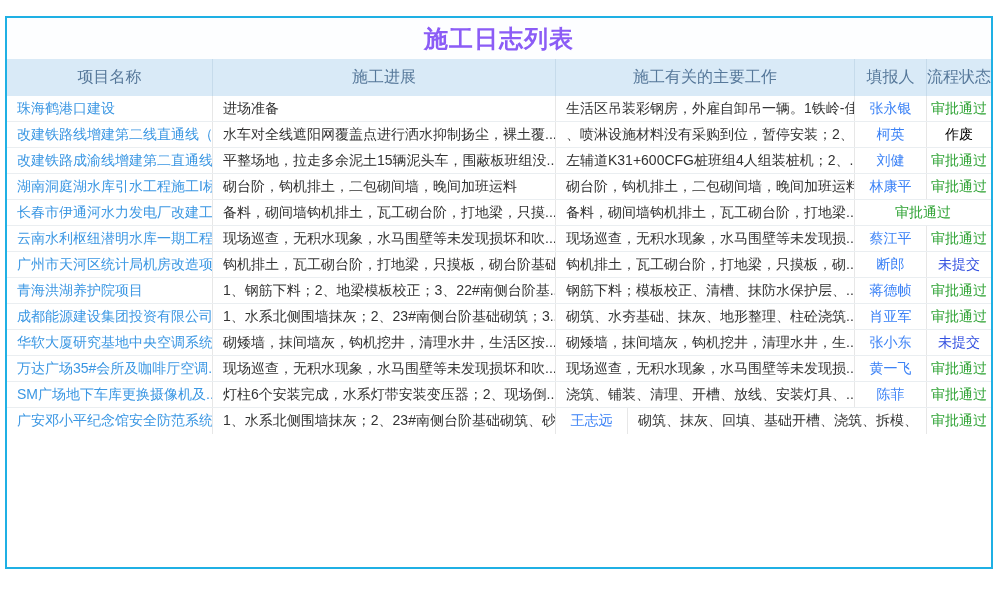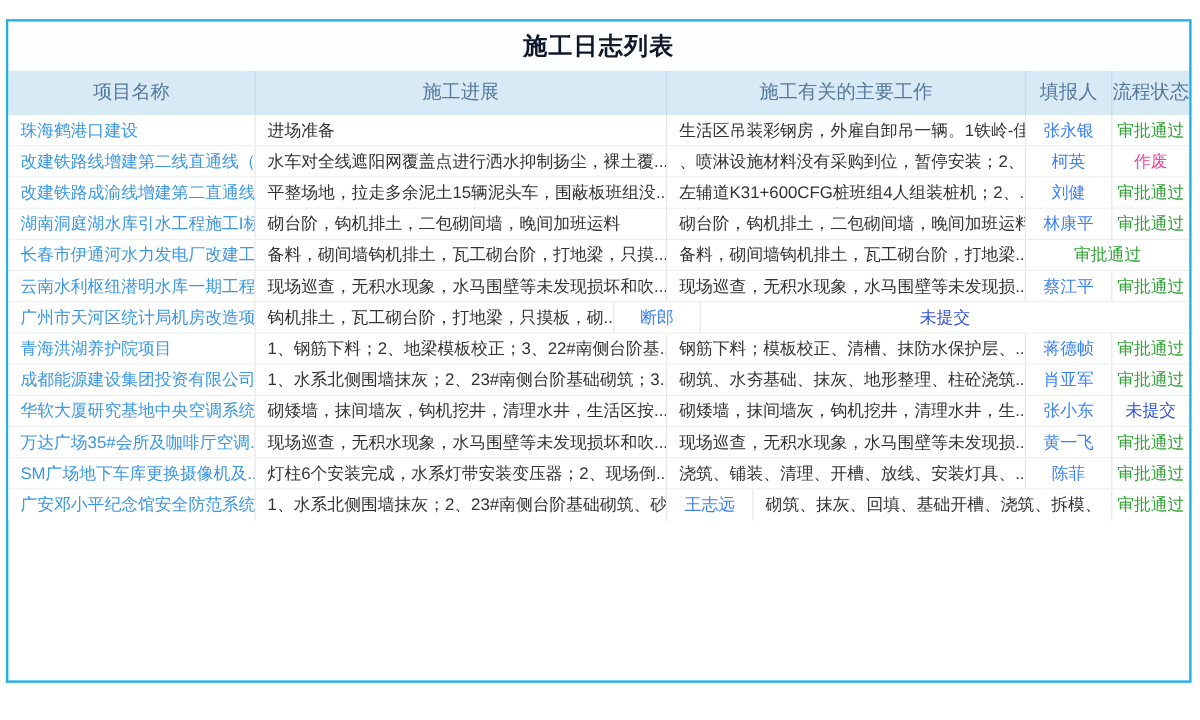--- a/index.html
+++ b/index.html
@@ -10,21 +10,21 @@
   .panel {
     position:absolute; left:5px; top:16px; width:988px; height:553px;
     border:2px solid #1fb0e4; box-sizing:border-box; background:#ffffff;
     overflow:hidden;
   }
   .title-bar {
     height:41px; display:flex; align-items:center; justify-content:center;
     background:#fdfeff;
   }
   .title-text {
-    font-size:20px; font-weight:bold; color:#0f172a; letter-spacing:1px;
+    font-size:24px; font-weight:bold; color:#8b5cf6; letter-spacing:1px;
   }
   .hdr-row {
     display:flex; height:37px; background:#d9eaf7; align-items:stretch;
   }
   .hdr-cell {
     box-sizing:border-box; display:flex; align-items:center; justify-content:center;
     font-size:16px; color:#56789a; border-right:1px solid #c6dbeb;
     white-space:nowrap; overflow:hidden;
   }
   .hdr-cell:last-child { border-right:none; }
@@ -70,21 +70,21 @@
     <div class="cell w3">生活区吊装彩钢房，外雇自卸吊一辆。1铁岭-佳...</div>
     <div class="cell w4 c-reporter">张永银</div>
     <div class="cell w5 c-status" style="color: rgb(47, 163, 53);">审批通过</div>
   </div>
 
   <div class="t-row">
     <div class="cell w1 c-project">改建铁路线增建第二线直通线（...</div>
     <div class="cell w2">水车对全线遮阳网覆盖点进行洒水抑制扬尘，裸土覆...</div>
     <div class="cell w3">、喷淋设施材料没有采购到位，暂停安装；2、...</div>
     <div class="cell w4 c-reporter">柯英</div>
-    <div class="cell w5 c-status" style="color: #ec4899;">作废</div>
+    <div class="cell w5 c-status" style="color: #000000;">作废</div>
   </div>
 
   <div class="t-row">
     <div class="cell w1 c-project">改建铁路成渝线增建第二直通线...</div>
     <div class="cell w2">平整场地，拉走多余泥土15辆泥头车，围蔽板班组没...</div>
     <div class="cell w3">左辅道K31+600CFG桩班组4人组装桩机；2、...</div>
     <div class="cell w4 c-reporter">刘健</div>
     <div class="cell w5 c-status" style="color: rgb(47, 163, 53);">审批通过</div>
   </div>
 
@@ -106,20 +106,21 @@
   <div class="t-row">
     <div class="cell w1 c-project">云南水利枢纽潜明水库一期工程...</div>
     <div class="cell w2">现场巡查，无积水现象，水马围壁等未发现损坏和吹...</div>
     <div class="cell w3">现场巡查，无积水现象，水马围壁等未发现损...</div>
     <div class="cell w4 c-reporter">蔡江平</div>
     <div class="cell w5 c-status" style="color: rgb(47, 163, 53);">审批通过</div>
   </div>
 
   <div class="t-row">
     <div class="cell w1 c-project">广州市天河区统计局机房改造项目</div>
+    <div class="cell w2">钩机排土，瓦工砌台阶，打地梁，只摸板，砌台阶基础</div>
     <div class="cell w3">钩机排土，瓦工砌台阶，打地梁，只摸板，砌...</div>
     <div class="cell w4 c-reporter">断郎</div>
     <div class="cell w5 c-status" style="color: rgb(51, 80, 224);">未提交</div>
   </div>
 
   <div class="t-row">
     <div class="cell w1 c-project">青海洪湖养护院项目</div>
     <div class="cell w2">1、钢筋下料；2、地梁模板校正；3、22#南侧台阶基...</div>
     <div class="cell w3">钢筋下料；模板校正、清槽、抹防水保护层、...</div>
     <div class="cell w4 c-reporter">蒋德帧</div>

